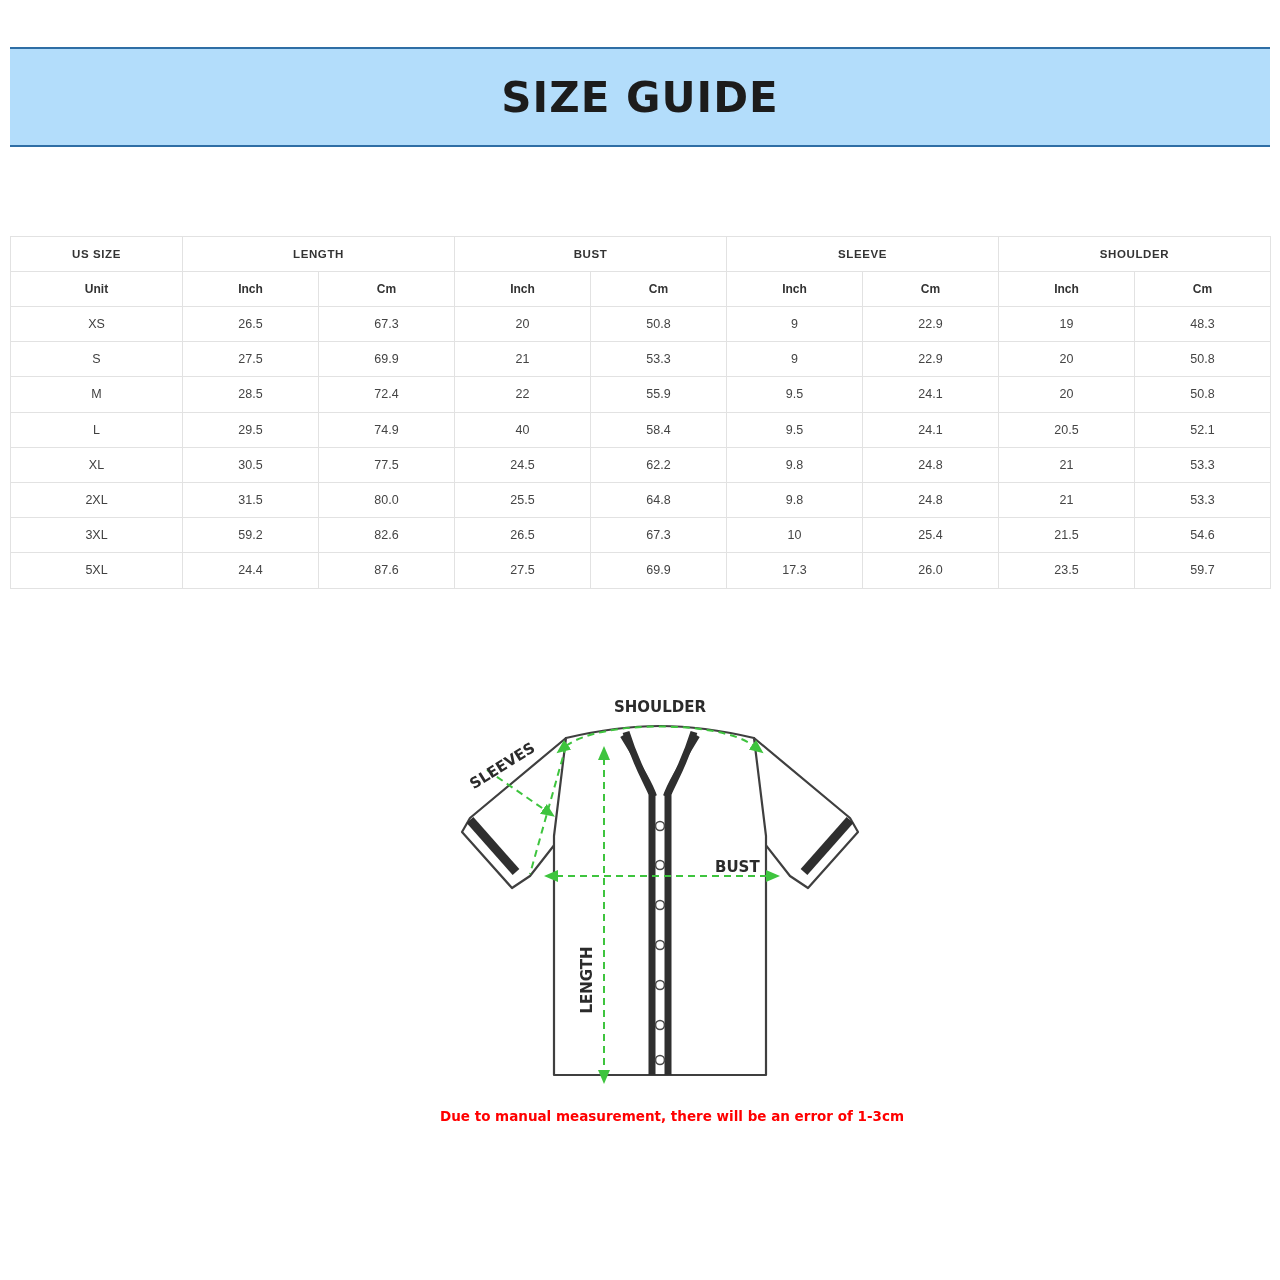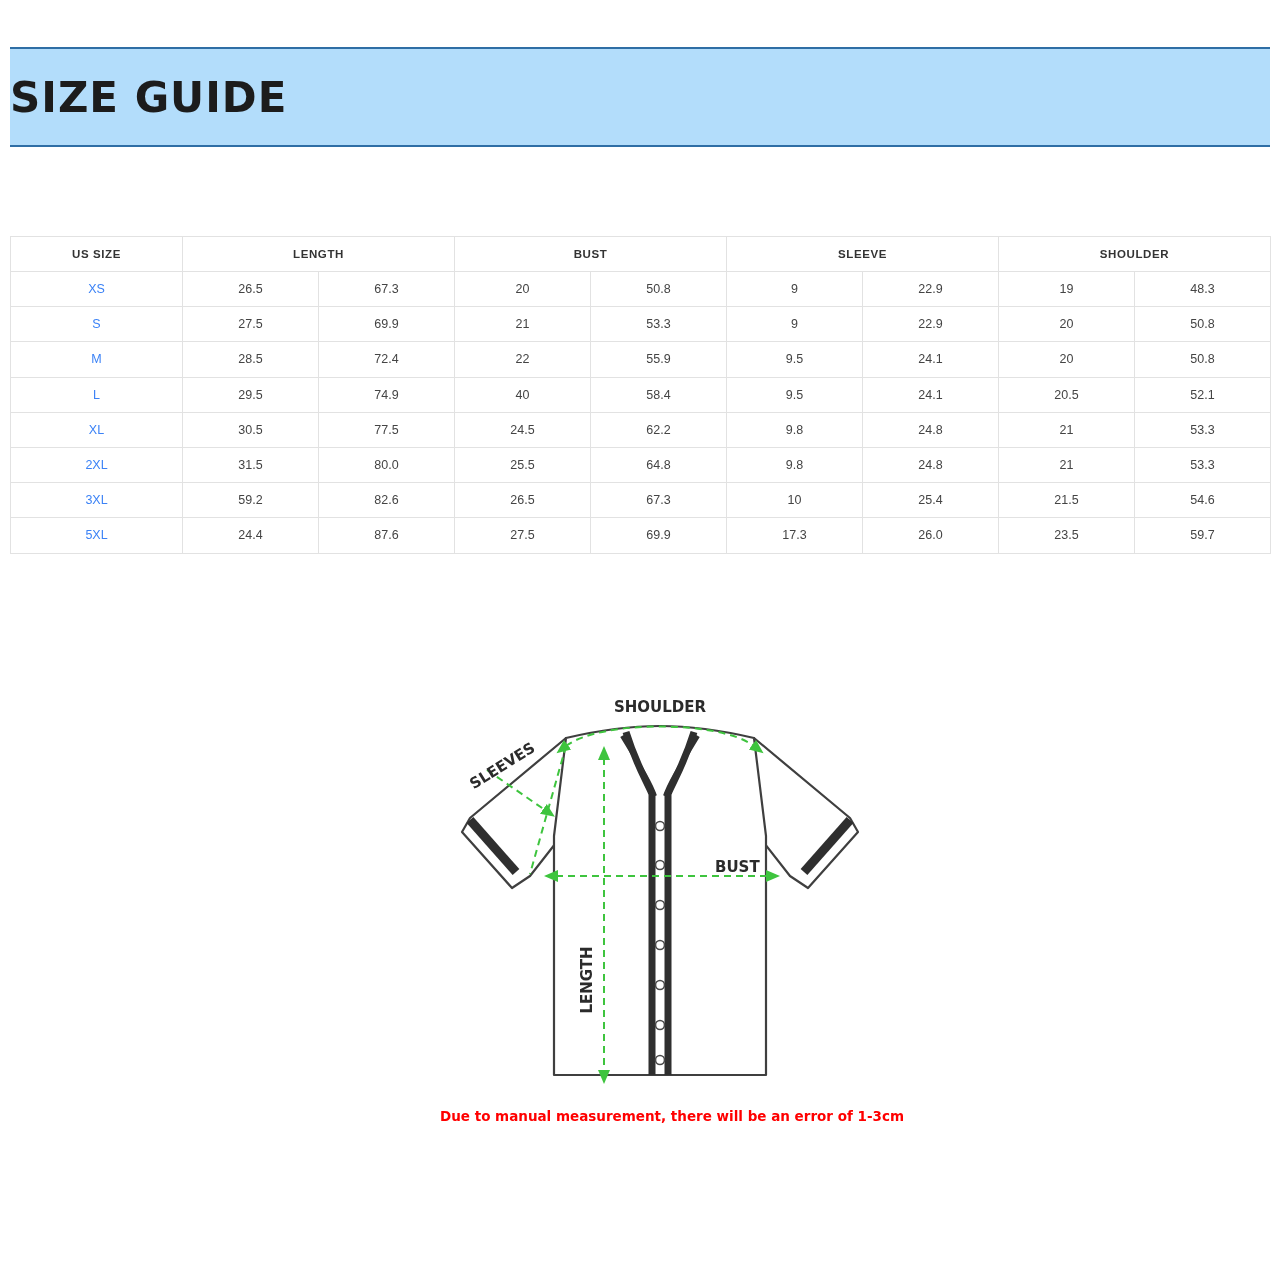--- a/index.html
+++ b/index.html
@@ -22,21 +22,21 @@
     left: 10px;
     top: 47px;
     width: 1260px;
     height: 100px;
     background: #b3ddfb;
     border-top: 2px solid #2f6ea5;
     border-bottom: 2px solid #2f6ea5;
     box-sizing: border-box;
     display: flex;
     align-items: center;
-    justify-content: flex-start;
+    justify-content: center;
   }
   .header-title {
     font-family: "DejaVu Sans", sans-serif;
     font-weight: bold;
     font-size: 42px;
     letter-spacing: 1px;
     color: #1c1c1c;
   }
 
   
@@ -68,21 +68,21 @@
     color: #333333;
     height: 34px;
   }
   table.size-table thead tr.unit-row th {
     font-weight: bold;
     font-size: 12px;
     color: #333333;
     height: 34px;
   }
   table.size-table tbody td.size-cell {
-    color: #3b82f6;
+    color: #404040;
   }
   .col-size { width: 172px; }
   .col-val  { width: 136px; }
 
   
   .illus {
     position: absolute;
     left: 0;
     top: 660px;
     width: 1280px;
@@ -122,20 +122,31 @@
         <col class="col-val">
     </colgroup>
     <thead>
       <tr class="group-row">
         <th>US SIZE</th>
         <th colspan="2">LENGTH</th>
         <th colspan="2">BUST</th>
         <th colspan="2">SLEEVE</th>
         <th colspan="2">SHOULDER</th>
       </tr>
+      <tr class="unit-row">
+        <th>Unit</th>
+        <th>Inch</th>
+        <th>Cm</th>
+        <th>Inch</th>
+        <th>Cm</th>
+        <th>Inch</th>
+        <th>Cm</th>
+        <th>Inch</th>
+        <th>Cm</th>
+      </tr>
     </thead>
     <tbody>
       <tr>
         <td class="size-cell">XS</td>
         <td>26.5</td>
         <td>67.3</td>
         <td>20</td>
         <td>50.8</td>
         <td>9</td>
         <td>22.9</td>

